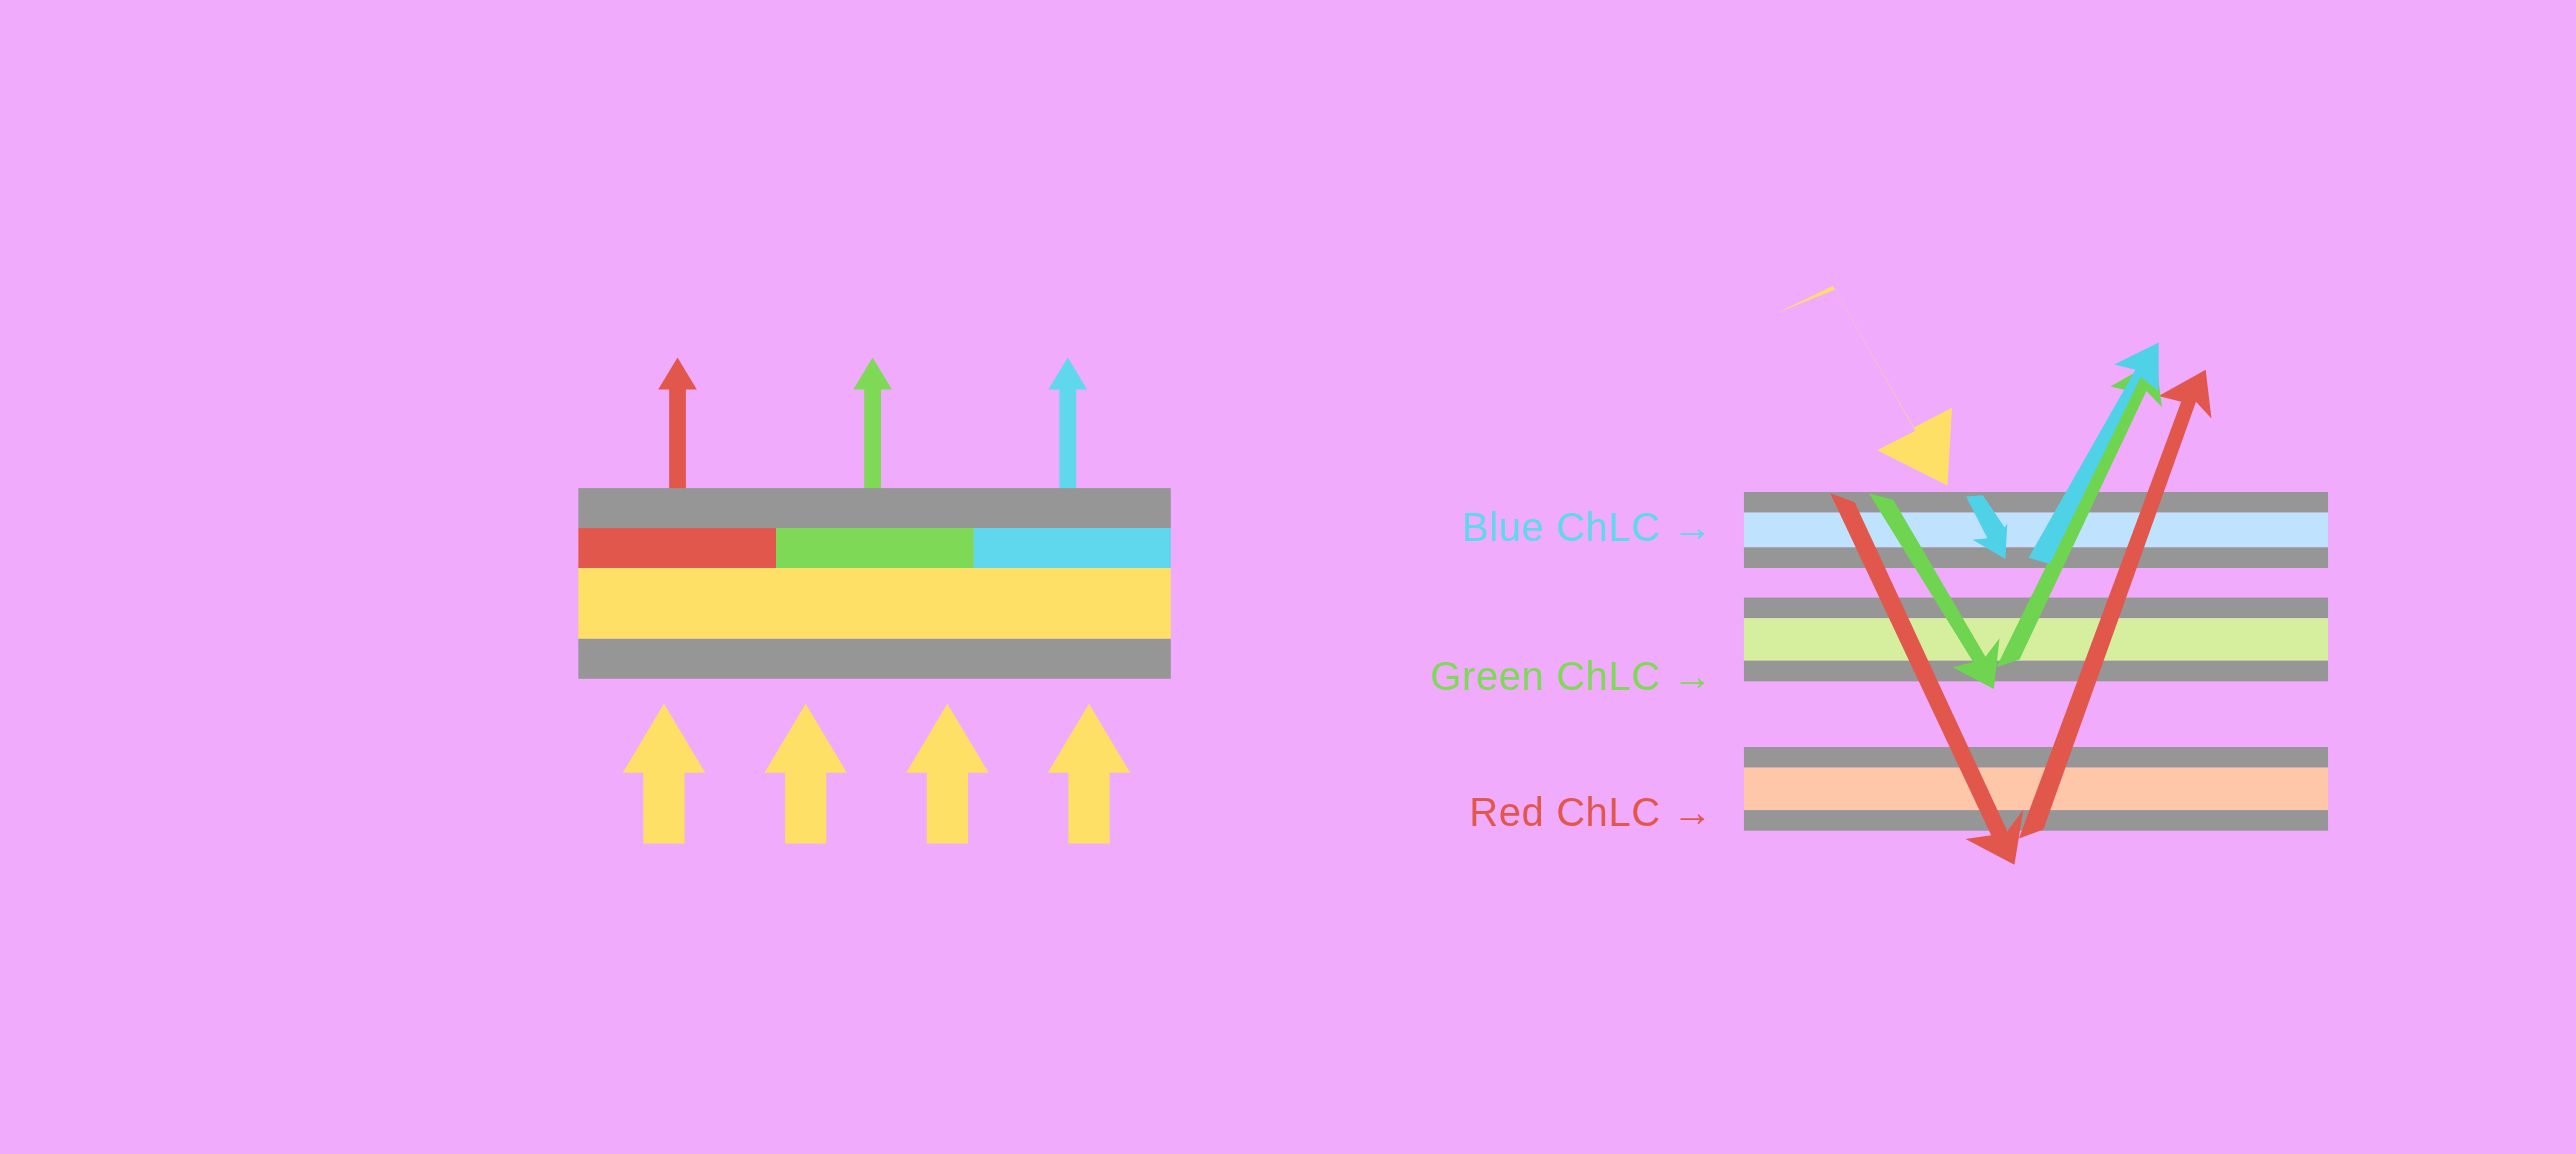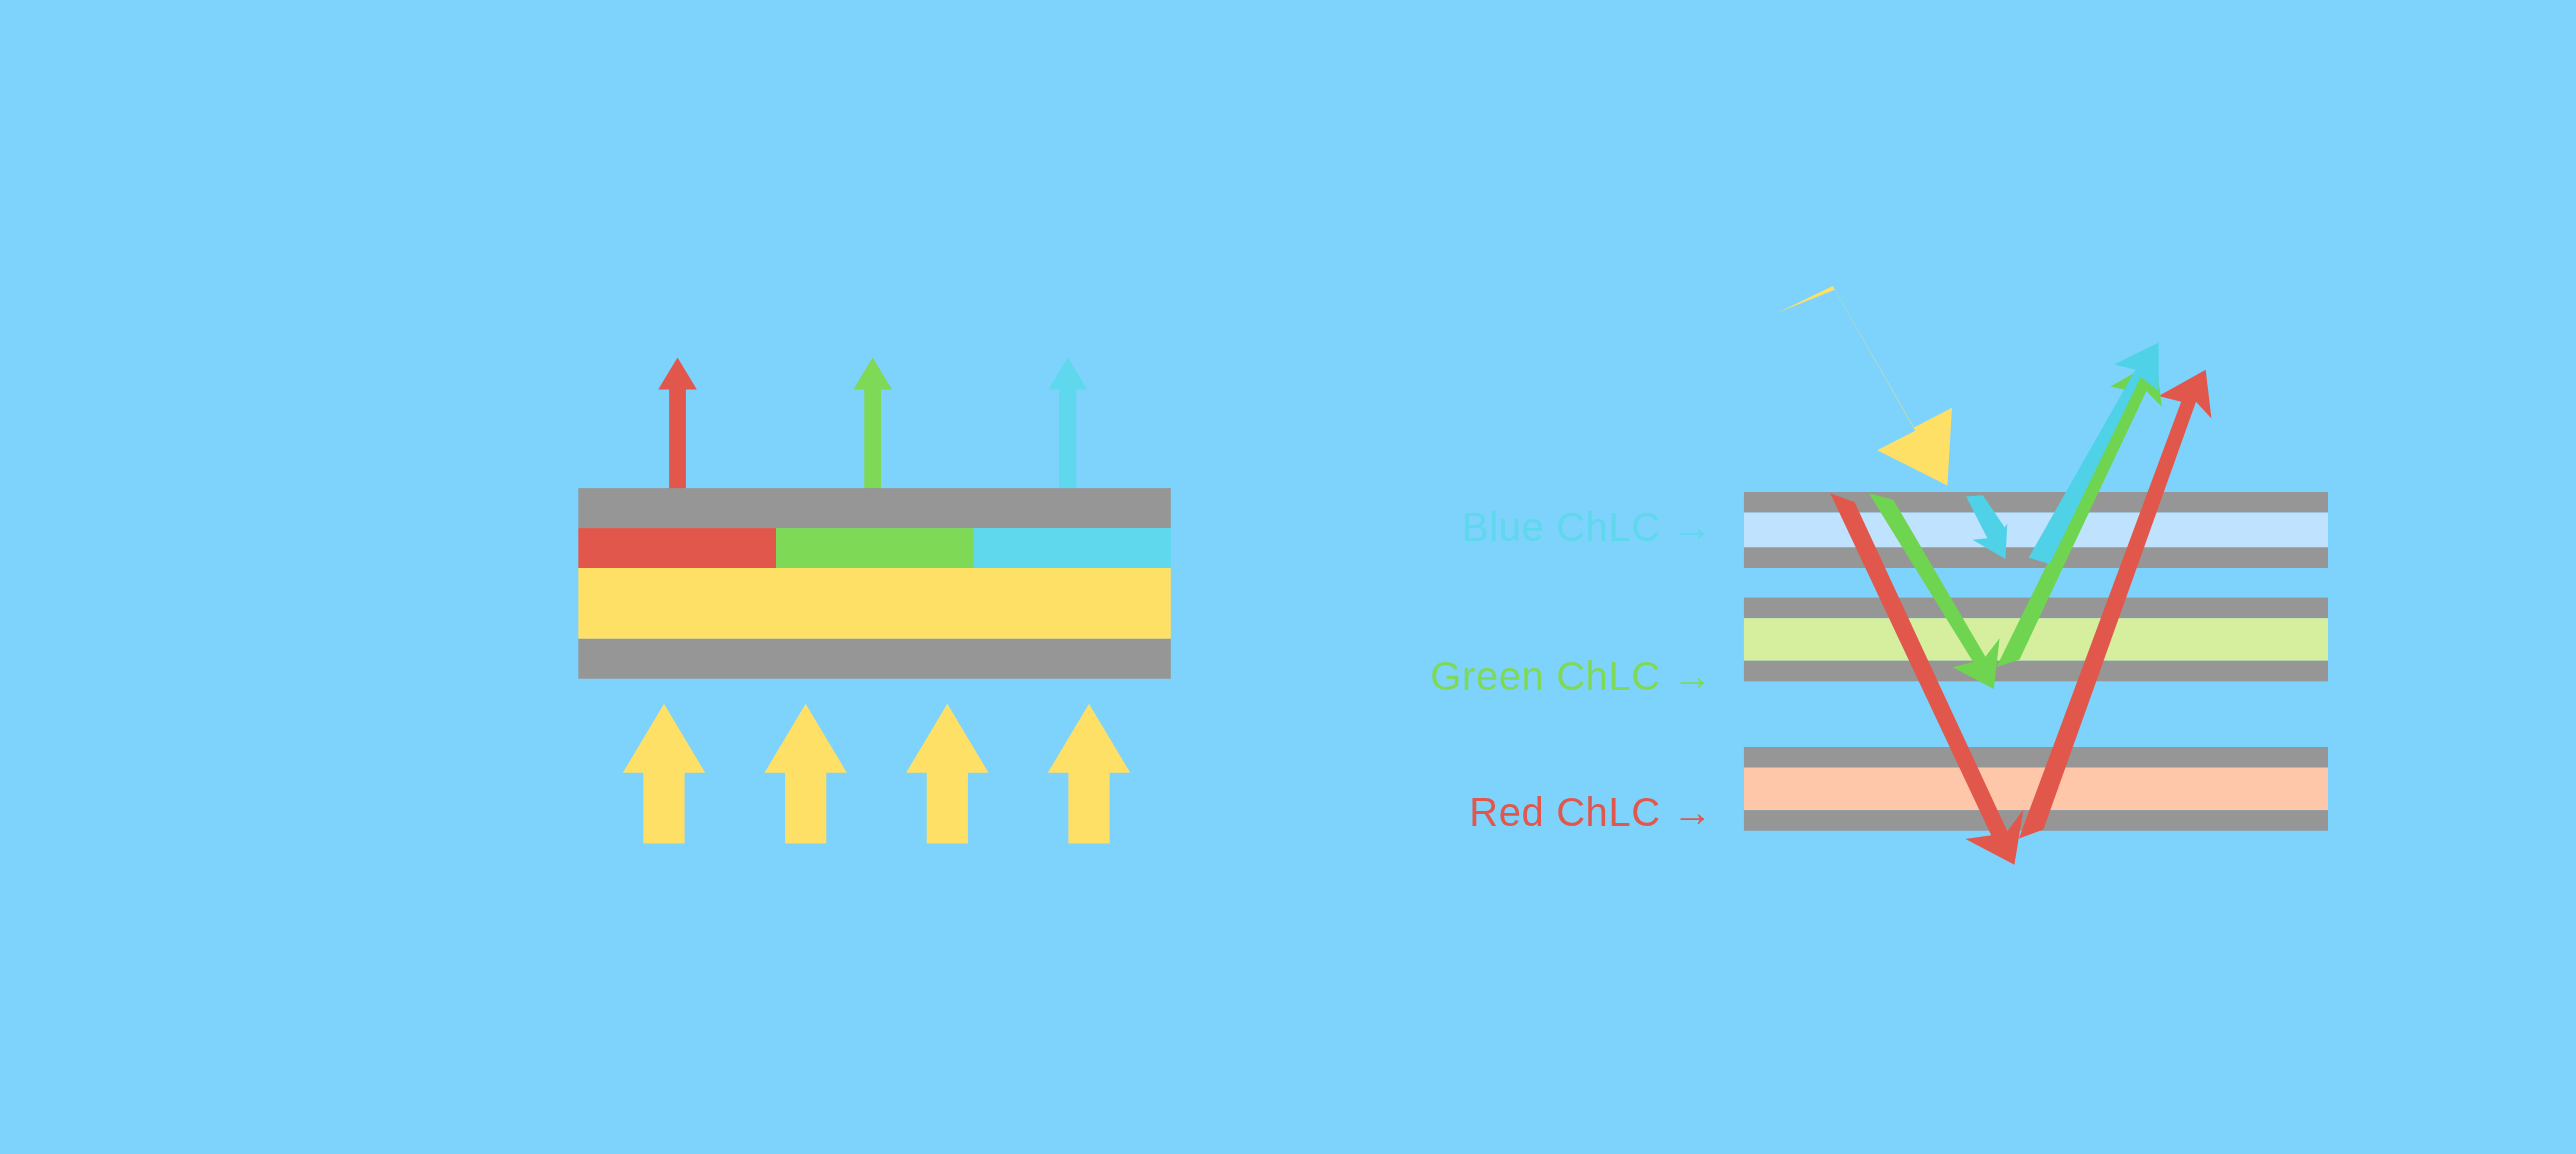--- a/index.html
+++ b/index.html
@@ -10,21 +10,21 @@
   body {
     width: 2576px;
     height: 1154px;
     font-family: "Liberation Sans", sans-serif;
     overflow: hidden;
   }
   #figure {
     position: relative;
     width: 2576px;
     height: 1154px;
-    background: #7dd3fc;
+    background: #f0abfc;
   }
   svg.canvas {
     position: absolute;
     left: 0;
     top: 0;
     width: 2576px;
     height: 1154px;
     display: block;
   }
   .chlc-label {

